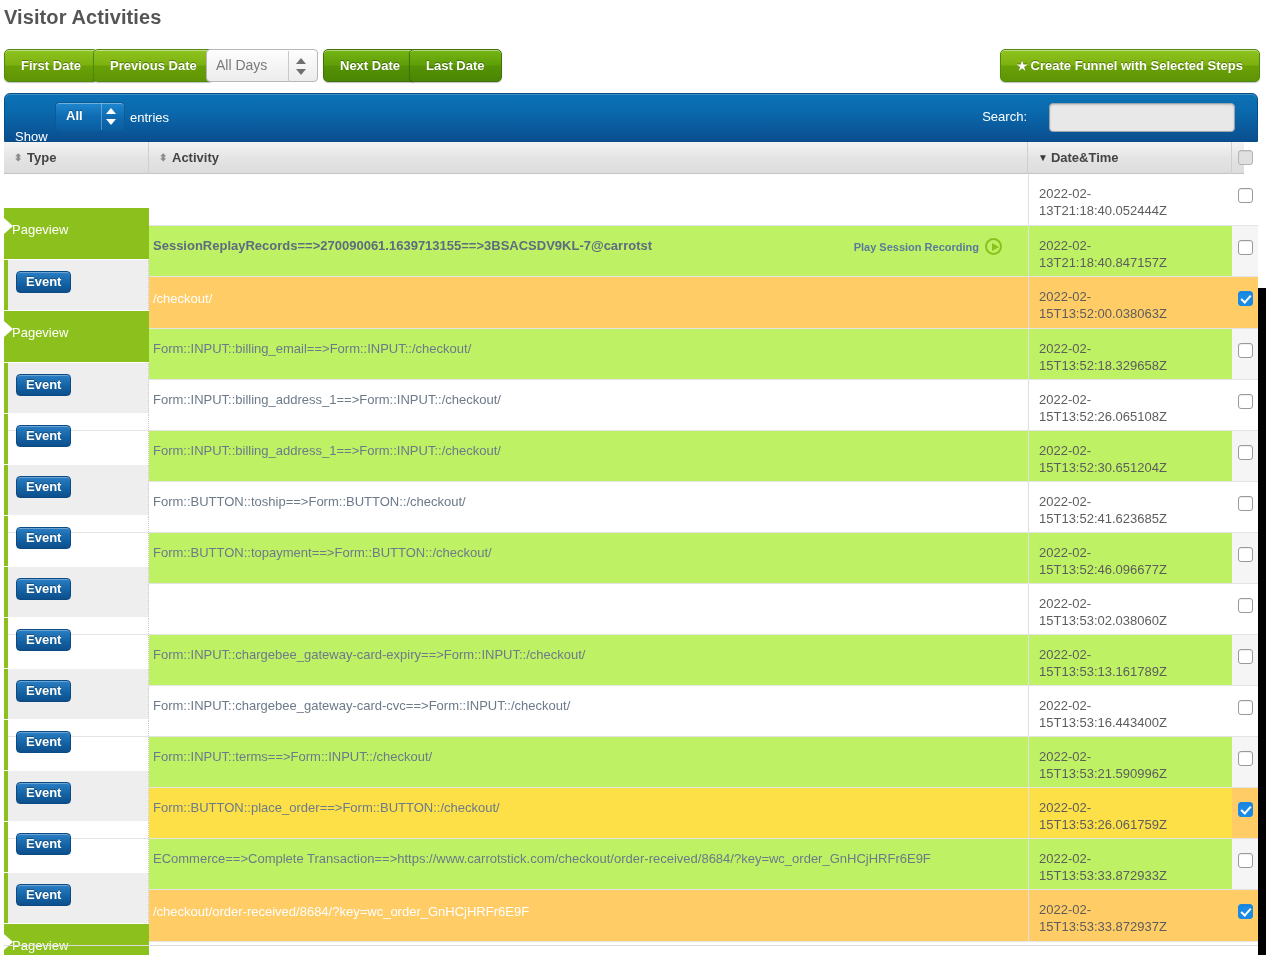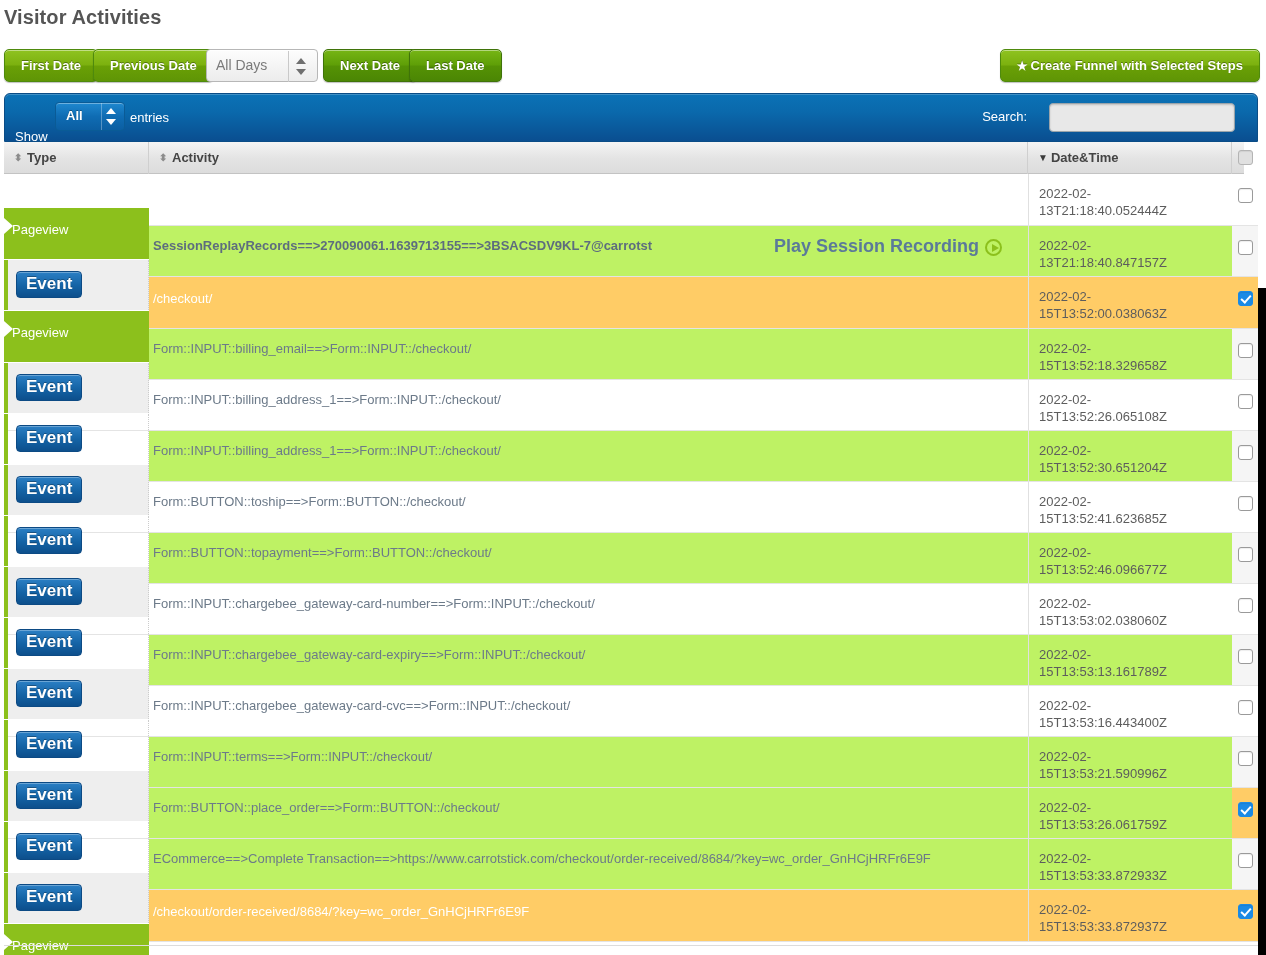--- a/index.html
+++ b/index.html
@@ -133,33 +133,33 @@
     font-size:13px; color:#ffffff; line-height:1;
   }
   .pv .lbl { position:absolute; left:8px; top:15px; }
   .pv .notch { position:absolute; left:0; top:10px; width:0; height:0;
      border-top:8px solid transparent; border-bottom:8px solid transparent; border-left:9px solid #ffffff; }
 
   
   .evspine { position:absolute; left:0; top:0; width:4px; height:100%; background:#8cc01c; }
   .evbadge { position:absolute; left:12px; top:11px;
      display:inline-block; padding:2px 9px 3px; border-radius:4px;
-     font-size:17px; font-weight:bold; color:#fff;
+     font-size:13px; font-weight:bold; color:#fff;
      background: linear-gradient(to bottom,#2b7fc4 0%, #1463a5 55%, #0d4f8c 100%);
      border:1px solid #0c4madded; border:1px solid #0c4a84;
      box-shadow: inset 0 1px 0 rgba(255,255,255,.3);
      text-shadow:0 -1px 0 rgba(0,0,0,.3); }
 
   
   .row.sel { width:1258px; }
-  .row.sel .act, .row.sel .date { background:#bef264; }
+  .row.sel .act, .row.sel .date { background:#fde047; }
   .row.sel .chkc { background:#ffcc66; }
   .row.sel.pvrow .act, .row.sel.pvrow .date, .row.sel.pvrow .chkc { background:#ffcc66; }
 
-  .playlink { position:absolute; right:26px; top:12px; font-size:18px; font-weight:bold;
+  .playlink { position:absolute; right:26px; top:12px; font-size:11px; font-weight:bold;
      color:#5b7a99; white-space:nowrap; cursor:pointer;padding-left:41px; }
   .playicon { display:inline-block; width:17px; height:17px; border-radius:50%;
      border:2px solid #8cc01c; position:relative; vertical-align:-4px; margin-left:6px; }
   .playicon:after { content:""; position:absolute; left:5px; top:3px; width:0; height:0;
      border-top:4px solid transparent; border-bottom:4px solid transparent; border-left:7px solid #8cc01c; }
 
   
   .blackstrip { position:absolute; left:1258px; top:288px; width:8px; height:667px; background:#000; }
   .bottomline { position:absolute; left:4px; top:945px; width:1254px; height:1px; background:#dcdcdc; }
 </style>
@@ -312,21 +312,20 @@
           <div class="date"><span>2022-02-</span><br><span>15T13:52:46.096677Z</span></div>
           <div class="chkc">
             <span class="cbx"></span>
           </div>
         </div>
         <div class="row" style="height: 51px;">
           <div class="type">
             <span class="evspine"></span>
             <span class="evbadge">Event</span>
           </div>
-          <div class="act"><span>Form::INPUT::chargebee_gateway-card-number==&gt;Form::INPUT::/checkout/</span></div>
           <div class="date"><span>2022-02-</span><br><span>15T13:53:02.038060Z</span></div>
           <div class="chkc">
             <span class="cbx"></span>
           </div>
         </div>
         <div class="row alt" style="height: 51px;">
           <div class="type">
             <span class="evspine"></span>
             <span class="evbadge">Event</span>
           </div>

